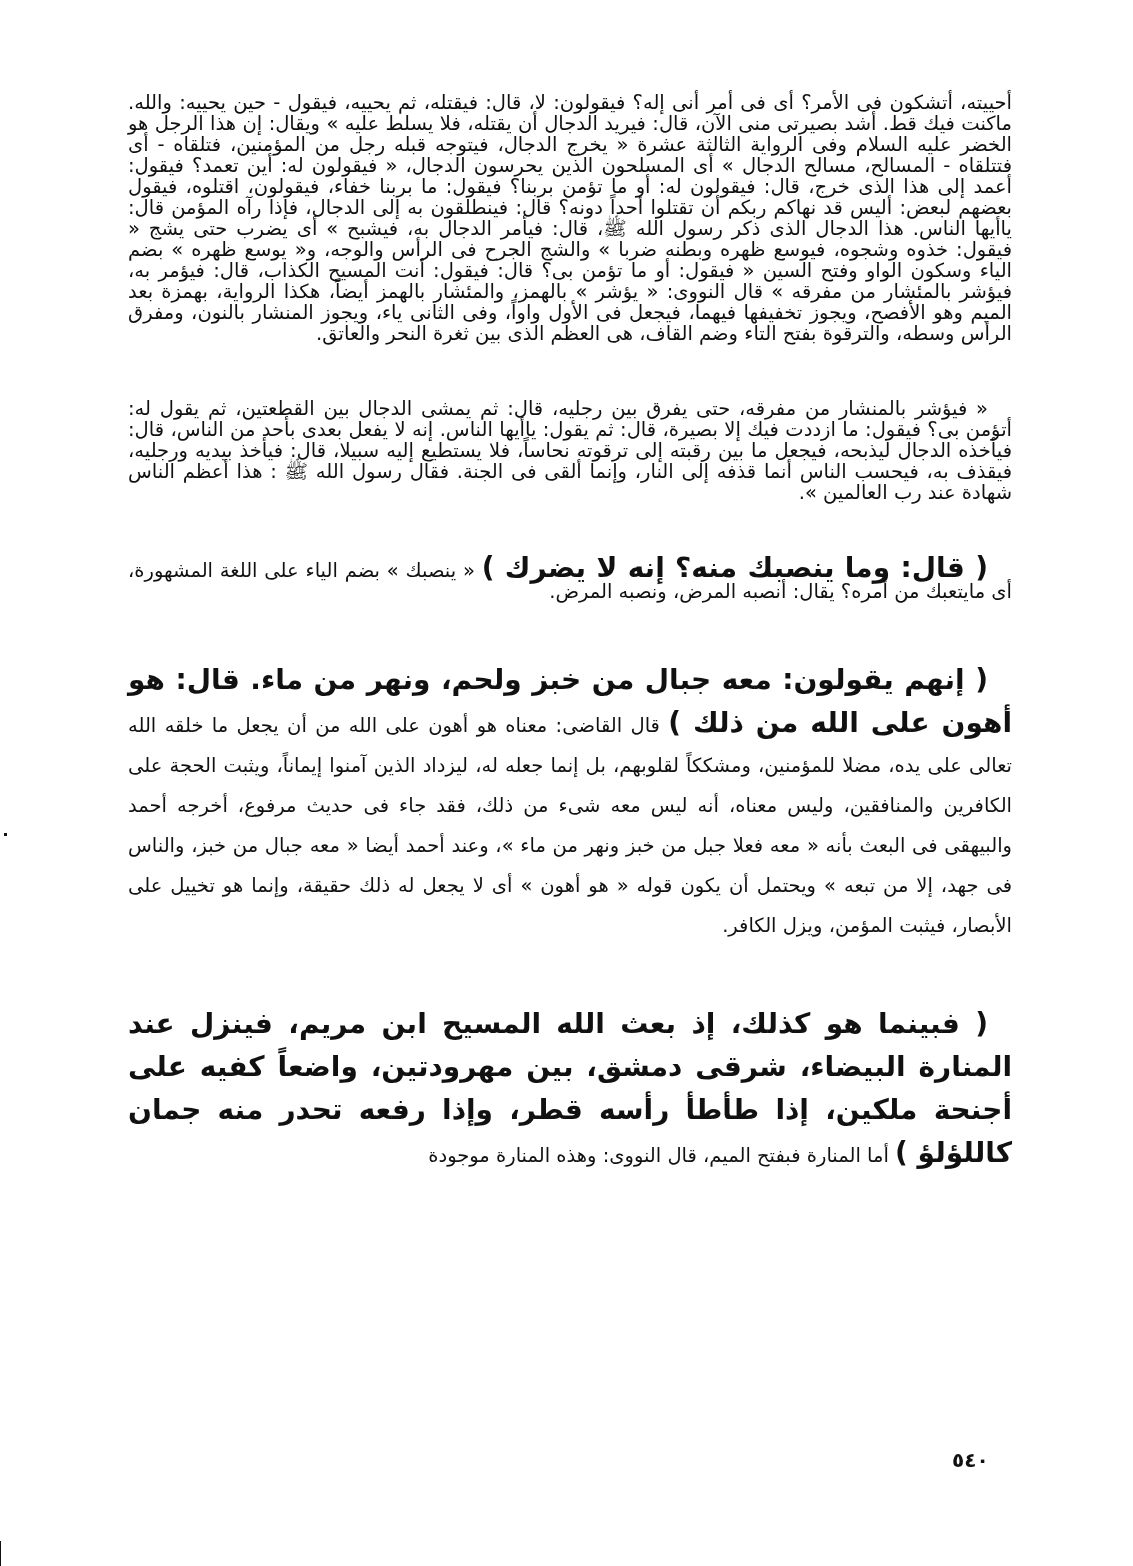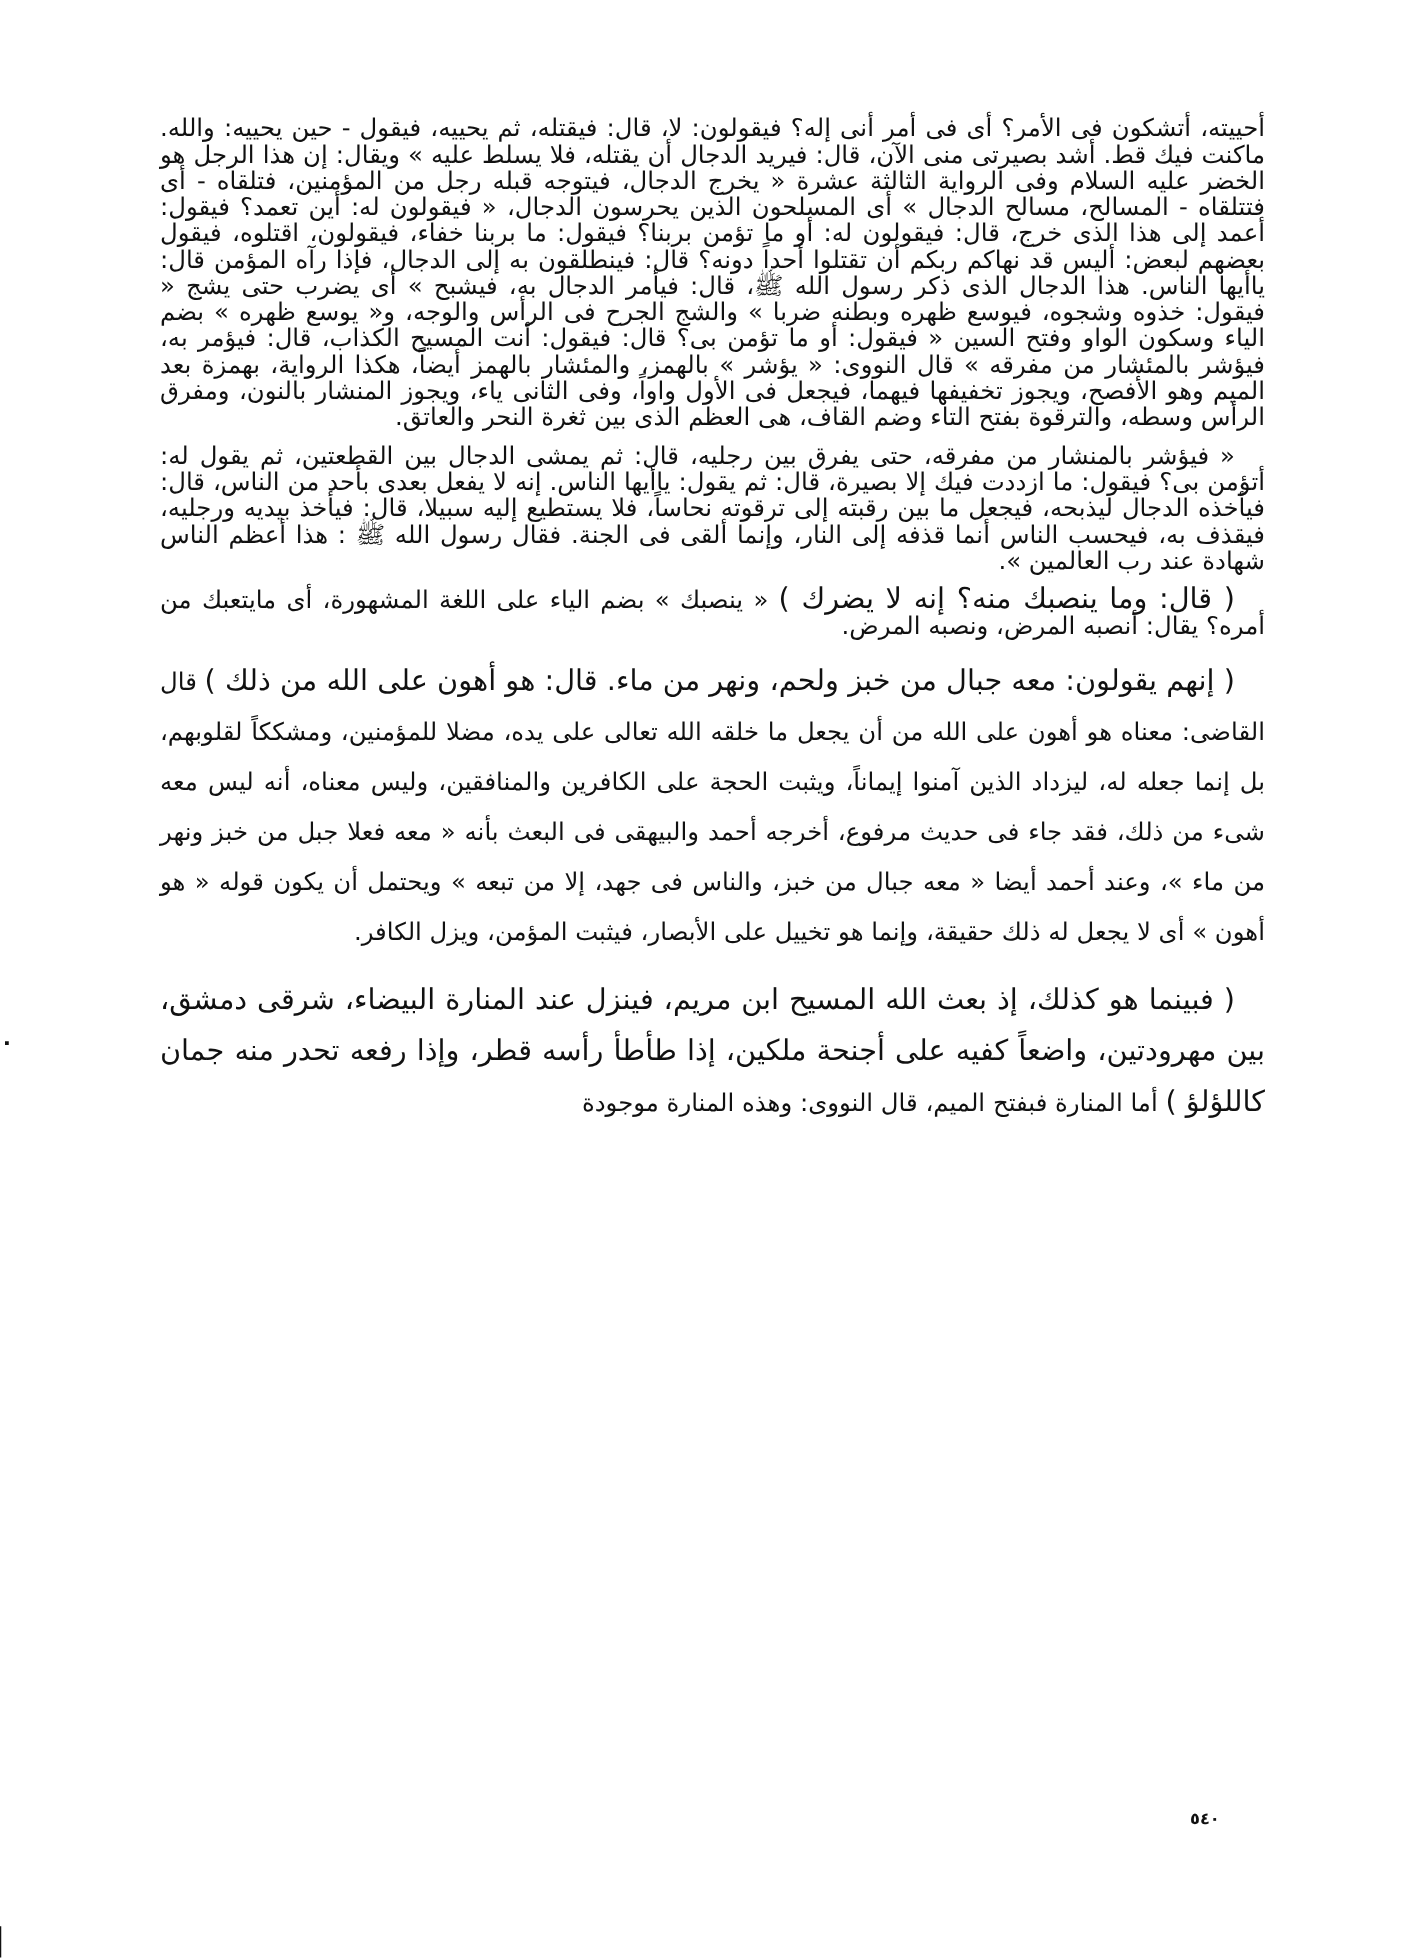--- a/index.html
+++ b/index.html
@@ -24,35 +24,36 @@
       text-align: justify;
     }
     .para {
       font-size: 19.5px;
       line-height: 21px;
       margin: 0;
       text-align-last: right;
     }
     .para.indent {
       text-indent: 24px;
+      margin-top: 44px;
     }
     .gap-small { height: 10px; }
     .gap-med { height: 14px; }
     .hadith {
-      font-weight: normal;
-      font-size: 23px;
+      font-weight: bold;
+      font-size: 28px;
     }
     .para.big {
       line-height: 40px;
     }
     .page-number {
       position: absolute;
       left: 952px;
       top: 1448px;
-      font-size: 13px;
+      font-size: 20px;
       direction: rtl;
       font-weight: bold;
     }
     .edge-mark-1 {
       position: absolute;
       left: 4px;
       top: 833px;
       width: 3px;
       height: 3px;
       background: #111;

